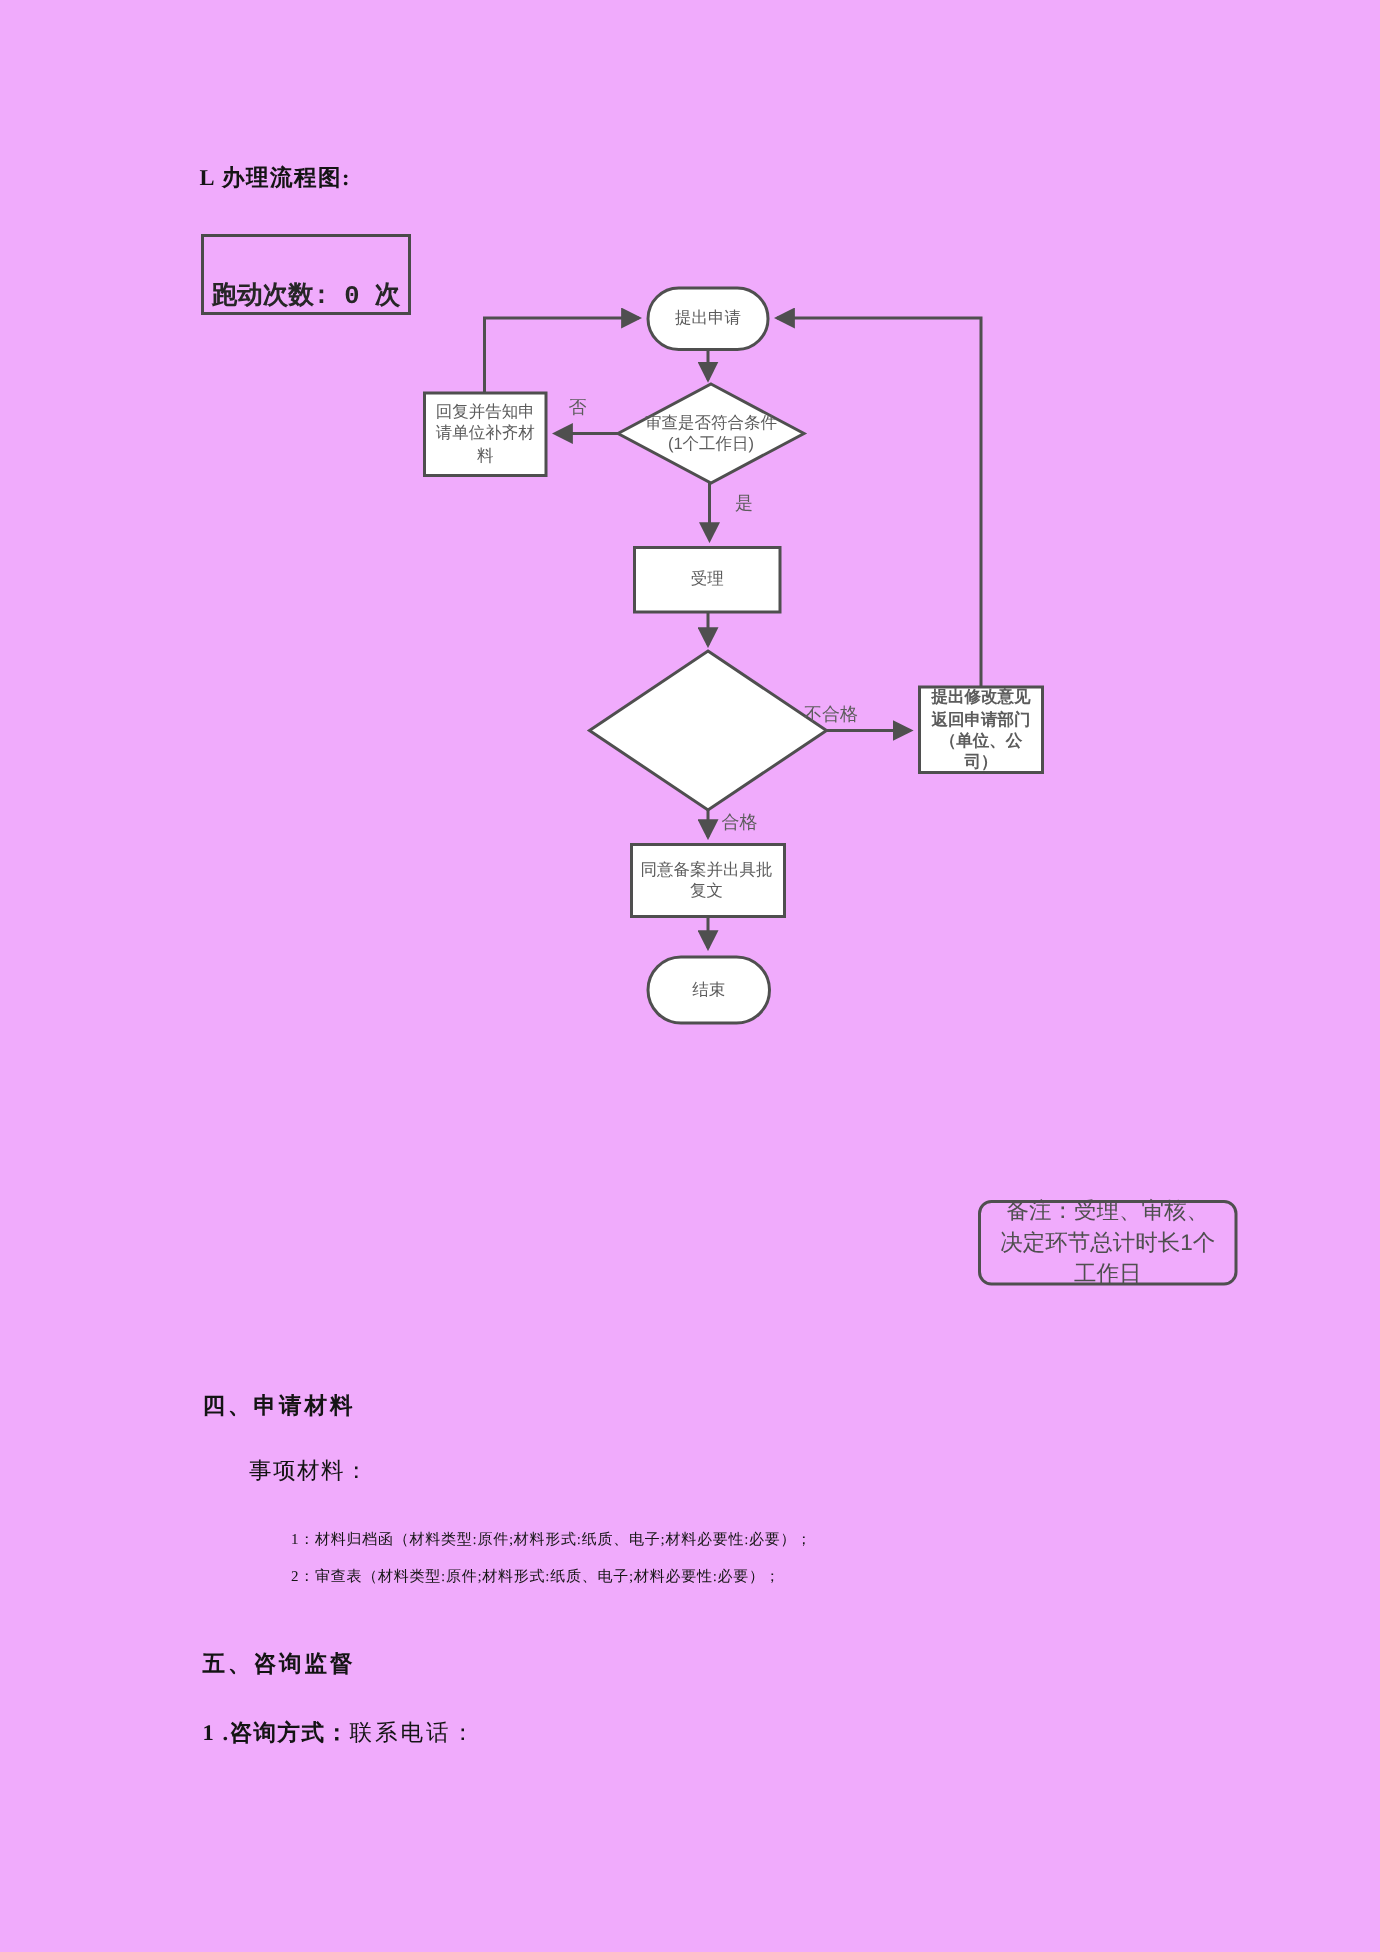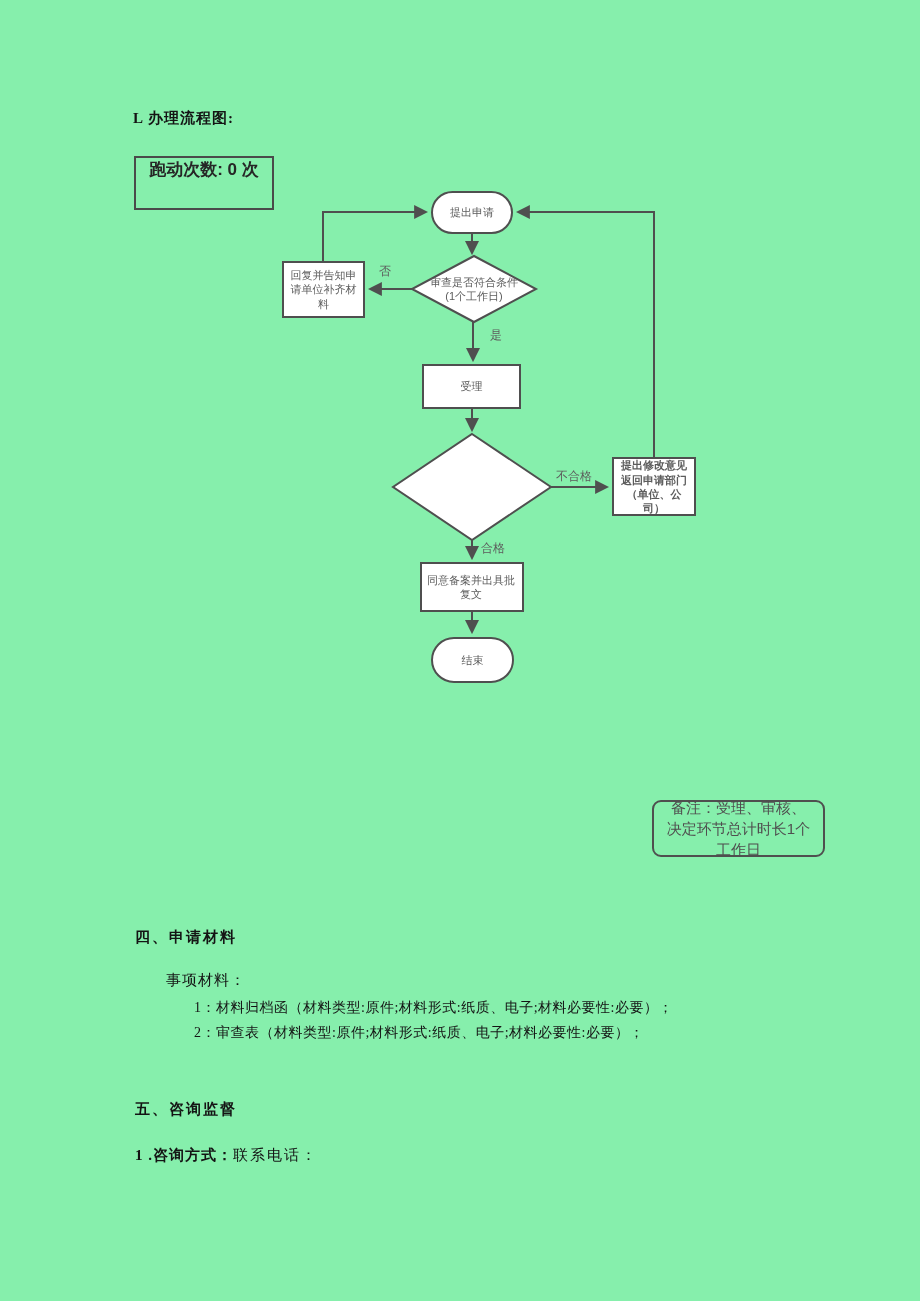--- a/index.html
+++ b/index.html
@@ -1,29 +1,29 @@
 <!DOCTYPE html>
 <html><head>
 <meta charset="utf-8">
 <style>
   html,body{margin:0;padding:0;background:#fff;}
-  .page{position:relative;width:920px;height:1301px;background:#86efac;overflow:hidden;
+  .page{position:relative;width:920px;height:1301px;background:#f0abfc;overflow:hidden;
         font-family:"Liberation Serif","DejaVu Serif",serif;color:#141414;}
   
   .doc-title{position:absolute;left:133px;top:109px;font-size:15px;font-weight:bold;letter-spacing:1px;}
   .sec-title{position:absolute;font-size:15px;font-weight:bold;letter-spacing:2px;}
   .sec-sub{position:absolute;font-size:15px;letter-spacing:1px;}
-  .sec-item{position:absolute;font-size:14px;letter-spacing:0.5px;white-space:nowrap;}
+  .sec-item{position:absolute;font-size:10px;letter-spacing:0.5px;white-space:nowrap;margin-top:20px;}
   .s5-line{position:absolute;left:135px;top:1146px;font-size:15px;}
   .s5-line .b{font-weight:bold;letter-spacing:1px;}
   .s5-line .r{letter-spacing:2px;}
   
   .run-box{position:absolute;left:134px;top:156px;width:140px;height:54px;border:2px solid #4a4a4a;
-           display:flex;align-items:flex-start;justify-content:center;box-sizing:border-box;
-           font-family:Liberation Sans, sans-serif;font-size:17px;font-weight:bold;color:#262626;}
+           display:flex;align-items:flex-end;justify-content:center;box-sizing:border-box;
+           font-family:Liberation Mono, monospace;font-size:17px;font-weight:bold;color:#262626;}
   
   .flow-svg{position:absolute;left:0;top:0;}
   .ntext{position:absolute;display:flex;flex-direction:column;align-items:center;justify-content:center;
          text-align:center;font-family:"Liberation Sans","DejaVu Sans",sans-serif;
          font-size:11px;line-height:1.3;color:#5c5c5c;}
   .ntext span{display:block;}
   .elabel{position:absolute;font-family:"Liberation Sans","DejaVu Sans",sans-serif;
           font-size:12px;color:#5c5c5c;white-space:nowrap;}
   .note-box{position:absolute;left:652px;top:800px;width:173px;height:57px;border:2px solid #4f4f4f;
             border-radius:9px;box-sizing:border-box;display:flex;flex-direction:column;align-items:center;justify-content:center;
@@ -96,21 +96,21 @@
 
   <div class="ntext" style="left:421px;top:566px;width:100px;height:42px;">
     <span>同意备案并出具批</span>
     <span>复文</span>
   </div>
 
   <div class="ntext" style="left:432px;top:638px;width:81px;height:44px;">结束</div>
 
   <div class="elabel" style="left:379px;top:263px;">否</div>
   <div class="elabel" style="left:490px;top:327px;">是</div>
-  <div class="elabel" style="left:556px;top:468px;">不合格</div>
+  <div class="elabel" style="left:536px;top:468px;">不合格</div>
   <div class="elabel" style="left:481px;top:540px;">合格</div>
 
   <div class="note-box">
     <span>备注：受理、审核、</span>
     <span>决定环节总计时长1个</span>
     <span>工作日</span>
   </div>
 
   <div class="sec-title" style="left:135px;top:928px;">四、申请材料</div>
   <div class="sec-sub" style="left:166px;top:971px;">事项材料：</div>

